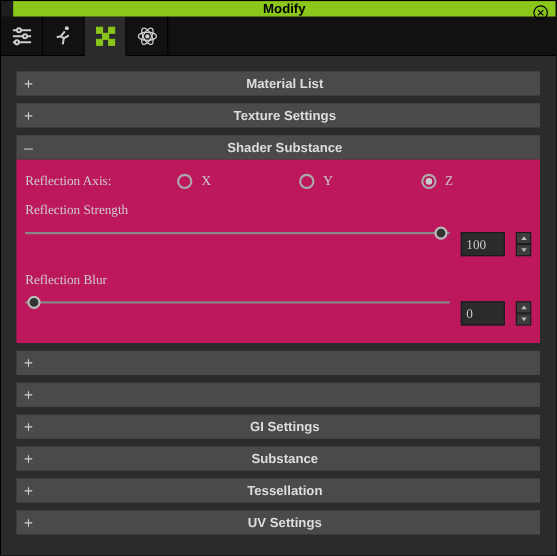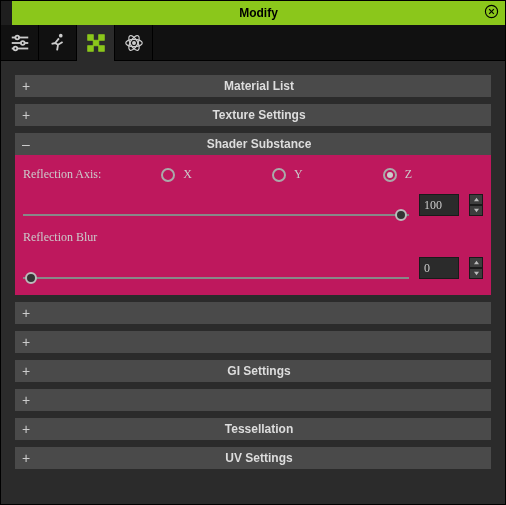--- a/index.html
+++ b/index.html
@@ -14,21 +14,21 @@
   }
   .window {
     border: 1px solid #000;
     width: 506px;
     height: 505px;
     display: flex;
     flex-direction: column;
   }
   .titlebar {
     background: #8bc71b;
-    height: 24px;
+    height: 14px;
     display: flex;
     align-items: center;
     justify-content: center;
     position: relative;
     color: #000;
     font-weight: bold;
     font-size: 12px;
     margin-left: 11px;
   }
   .titlebar .close {
@@ -140,21 +140,21 @@
   .radio-text { color: #ccc; font-size: 12px; }
   .slider-block { margin-top: 6px; margin-bottom: 14px; }
   .slider-label {
     color: #ccc;
     font-size: 12px;
     margin-bottom: 12px;
     display: block;
   }
   .slider-row {
     display: flex;
-    align-items: flex-end;
+    align-items: flex-start;
     gap: 10px;
   }
   .slider-track {
     flex: 1;
     height: 2px;
     background: #888;
     position: relative;
   }
   .slider-thumb {
     position: absolute;
@@ -281,20 +281,21 @@
               <span class="radio-text">Y</span>
             </div>
             <div class="radio-item selected">
               <span class="radio-outer"></span>
               <span class="radio-text">Z</span>
             </div>
           </div>
         </div>
 
         <div class="slider-block">
+          <span class="slider-label">Reflection Strength</span>
           <div class="slider-row">
             <div class="slider-track">
               <div class="slider-thumb" style="left:98%"></div>
             </div>
             <div class="num-input">100</div>
             <div class="spinner">
               <button>
                   <svg viewBox="0 0 8 6">
                     <polygon points="4,1 7,5 1,5" fill="#bbb"></polygon>
                   </svg>
@@ -348,20 +349,21 @@
     <div class="section">
       <div class="section-header">
         <span class="toggle">+</span>
         <span class="label">GI Settings</span>
       </div>
     </div>
 
     <div class="section">
       <div class="section-header">
         <span class="toggle">+</span>
+        <span class="label">Substance</span>
       </div>
     </div>
 
     <div class="section">
       <div class="section-header">
         <span class="toggle">+</span>
         <span class="label">Tessellation</span>
       </div>
     </div>
 

